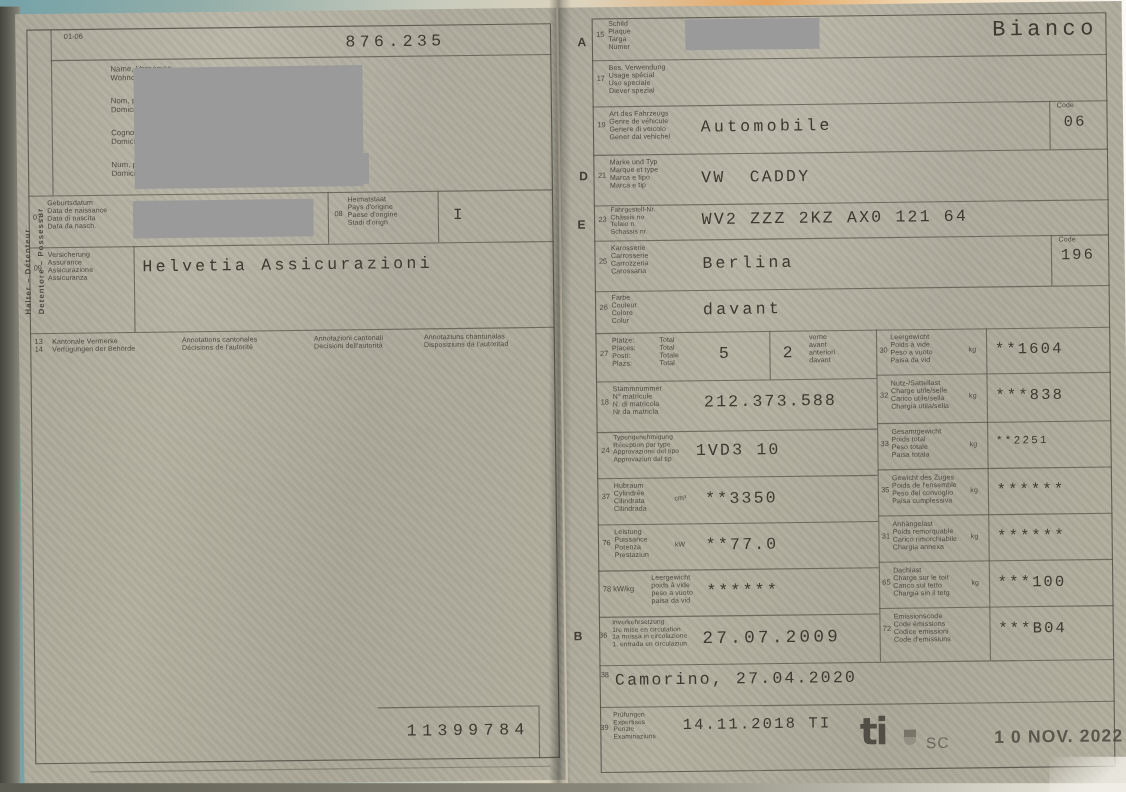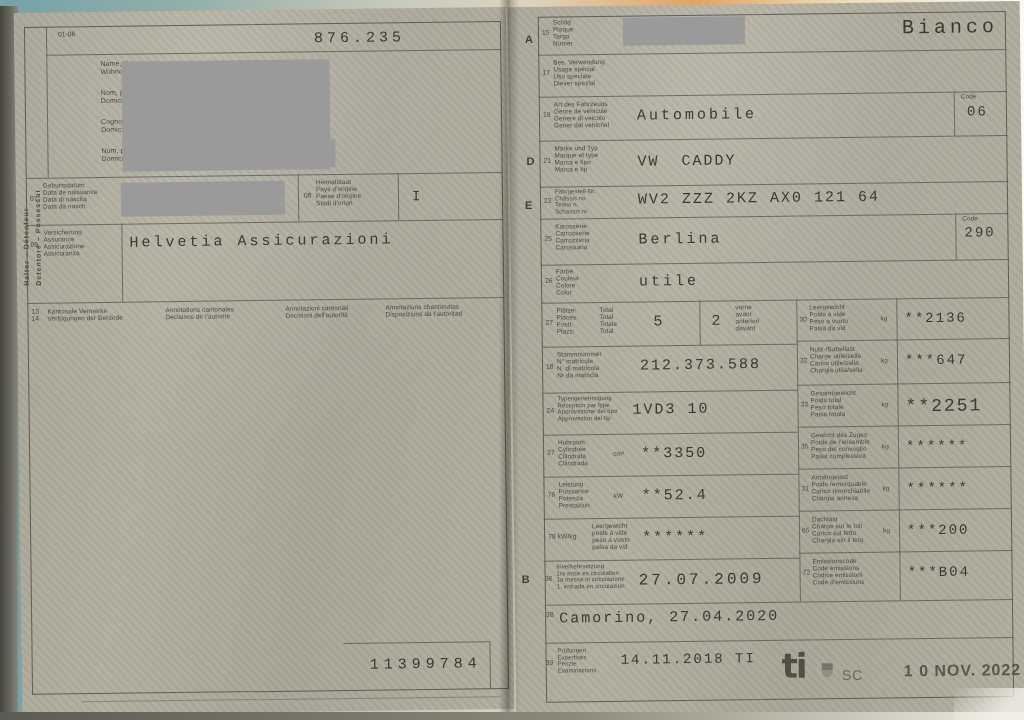--- a/index.html
+++ b/index.html
@@ -166,29 +166,29 @@
     <div class="hl" style="left:30px;top:212px;width:468px;"></div>
 
     <div class="num" style="left:34px;top:228px;">25</div>
     <div class="lbl s" style="left:45px;top:216px;">Karosserie
 Carrosserie
 Carrozzeria
 Carossaria</div>
     <div class="mono" style="left:128px;top:226px;font-size:15px;letter-spacing:3px;">Berlina</div>
     <div class="vl" style="left:445px;top:212px;height:46px;"></div>
     <div class="lbl s" style="left:452px;top:213px;">Code</div>
-    <div class="mono" style="left:454px;top:223px;font-size:14px;letter-spacing:2px;">290</div>
+    <div class="mono" style="left:454px;top:223px;font-size:14px;letter-spacing:2px;">196</div>
     <div class="hl" style="left:30px;top:258px;width:468px;"></div>
 
     <div class="num" style="left:34px;top:270px;">26</div>
     <div class="lbl s" style="left:45px;top:261px;">Farbe
 Couleur
 Colore
 Colur</div>
-    <div class="mono" style="left:128px;top:268px;font-size:15px;letter-spacing:3px;">utile</div>
+    <div class="mono" style="left:128px;top:268px;font-size:15px;letter-spacing:3px;">davant</div>
     <div class="hl" style="left:30px;top:296px;width:468px;"></div>
 
     <div class="num" style="left:34px;top:312px;">27</div>
     <div class="lbl s" style="left:45px;top:300px;">Plätze:
 Places:
 Posti:
 Plazs:</div>
     <div class="lbl s" style="left:88px;top:300px;">Total
 Total
 Totale
@@ -229,21 +229,21 @@
     <div class="lbl s" style="left:100px;top:444px;">cm³</div>
     <div class="mono" style="left:128px;top:440px;font-size:15px;letter-spacing:2px;">**3350</div>
 
     <div class="hl" style="left:30px;top:470px;width:255px;"></div>
     <div class="num" style="left:34px;top:484px;">76</div>
     <div class="lbl s" style="left:45px;top:474px;">Leistung
 Puissance
 Potenza
 Prestaziun</div>
     <div class="lbl s" style="left:100px;top:486px;">kW</div>
-    <div class="mono" style="left:128px;top:482px;font-size:15px;letter-spacing:2px;">**52.4</div>
+    <div class="mono" style="left:128px;top:482px;font-size:15px;letter-spacing:2px;">**77.0</div>
 
     <div class="hl" style="left:30px;top:512px;width:255px;"></div>
     <div class="num" style="left:34px;top:526px;">78 kW/kg</div>
     <div class="lbl s" style="left:78px;top:516px;">Leergewicht
 poids à vide
 peso a vuoto
 paisa da vid</div>
     <div class="mono" style="left:128px;top:524px;font-size:15px;letter-spacing:2px;">******</div>
 
     <div class="hl" style="left:30px;top:554px;width:255px;"></div>
@@ -254,39 +254,39 @@
 1. entrada en circulaziun</div>
     <div class="mono" style="left:124px;top:566px;font-size:16px;letter-spacing:3px;">27.07.2009</div>
     <div class="hl" style="left:30px;top:598px;width:468px;"></div>
 
     <div class="num" style="left:288px;top:312px;">30</div>
     <div class="lbl s" style="left:298px;top:300px;">Leergewicht
 Poids à vide
 Peso a vuoto
 Paisa da vid</div>
     <div class="lbl s" style="left:369px;top:312px;">kg</div>
-    <div class="mono" style="left:393px;top:308px;font-size:14px;letter-spacing:2px;">**2136</div>
+    <div class="mono" style="left:393px;top:308px;font-size:14px;letter-spacing:2px;">**1604</div>
     <div class="hl" style="left:285px;top:337px;width:213px;"></div>
 
     <div class="num" style="left:288px;top:353px;">32</div>
     <div class="lbl s" style="left:298px;top:342px;">Nutz-/Sattellast
 Charge utile/selle
 Carico utile/sella
 Chargia utila/sella</div>
     <div class="lbl s" style="left:369px;top:354px;">kg</div>
-    <div class="mono" style="left:393px;top:350px;font-size:14px;letter-spacing:2px;">***647</div>
+    <div class="mono" style="left:393px;top:350px;font-size:14px;letter-spacing:2px;">***838</div>
     <div class="hl" style="left:285px;top:381px;width:213px;"></div>
 
     <div class="num" style="left:288px;top:397px;">33</div>
     <div class="lbl s" style="left:298px;top:386px;">Gesamtgewicht
 Poids total
 Peso totale
 Paisa totala</div>
     <div class="lbl s" style="left:369px;top:398px;">kg</div>
-    <div class="mono" style="left:393px;top:394px;font-size:18px;letter-spacing:2px;">**2251</div>
+    <div class="mono" style="left:393px;top:394px;font-size:10px;letter-spacing:2px;">**2251</div>
     <div class="hl" style="left:285px;top:423px;width:213px;"></div>
 
     <div class="num" style="left:288px;top:439px;">35</div>
     <div class="lbl s" style="left:298px;top:428px;">Gewicht des Zuges
 Poids de l'ensemble
 Peso del convoglio
 Paisa cumplessiva</div>
     <div class="lbl s" style="left:369px;top:440px;">kg</div>
     <div class="mono" style="left:393px;top:436px;font-size:14px;letter-spacing:2px;">******</div>
     <div class="hl" style="left:285px;top:465px;width:213px;"></div>
@@ -299,21 +299,21 @@
     <div class="lbl s" style="left:369px;top:482px;">kg</div>
     <div class="mono" style="left:393px;top:478px;font-size:14px;letter-spacing:2px;">******</div>
     <div class="hl" style="left:285px;top:507px;width:213px;"></div>
 
     <div class="num" style="left:288px;top:523px;">65</div>
     <div class="lbl s" style="left:298px;top:512px;">Dachlast
 Charge sur le toit
 Carico sul tetto
 Chargia sin il tetg</div>
     <div class="lbl s" style="left:369px;top:524px;">kg</div>
-    <div class="mono" style="left:393px;top:520px;font-size:14px;letter-spacing:2px;">***200</div>
+    <div class="mono" style="left:393px;top:520px;font-size:14px;letter-spacing:2px;">***100</div>
     <div class="hl" style="left:285px;top:549px;width:213px;"></div>
 
     <div class="num" style="left:288px;top:565px;">72</div>
     <div class="lbl s" style="left:298px;top:554px;">Emissionscode
 Code émissions
 Codice emissioni
 Code d'emissiuns</div>
     <div class="mono" style="left:393px;top:562px;font-size:14px;letter-spacing:2px;">***B04</div>
 
     <div class="num" style="left:31px;top:604px;">38</div>

